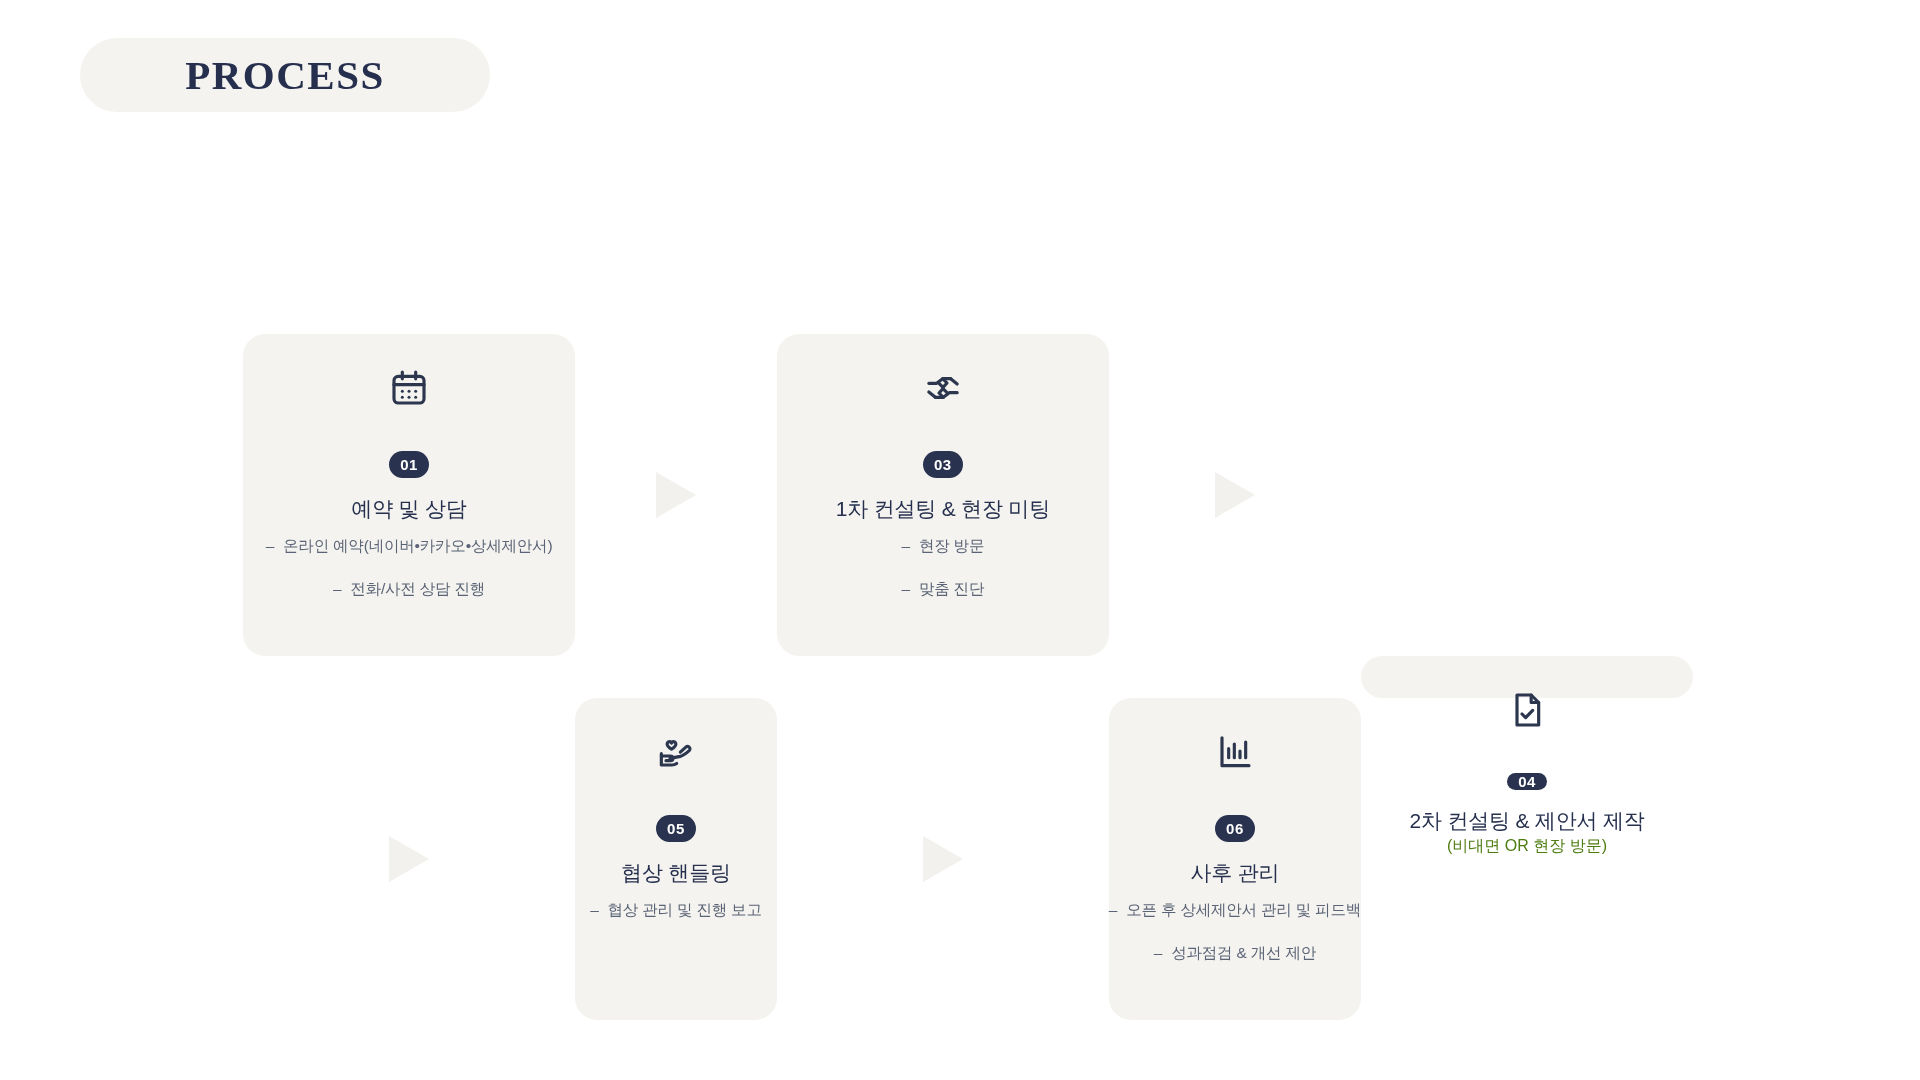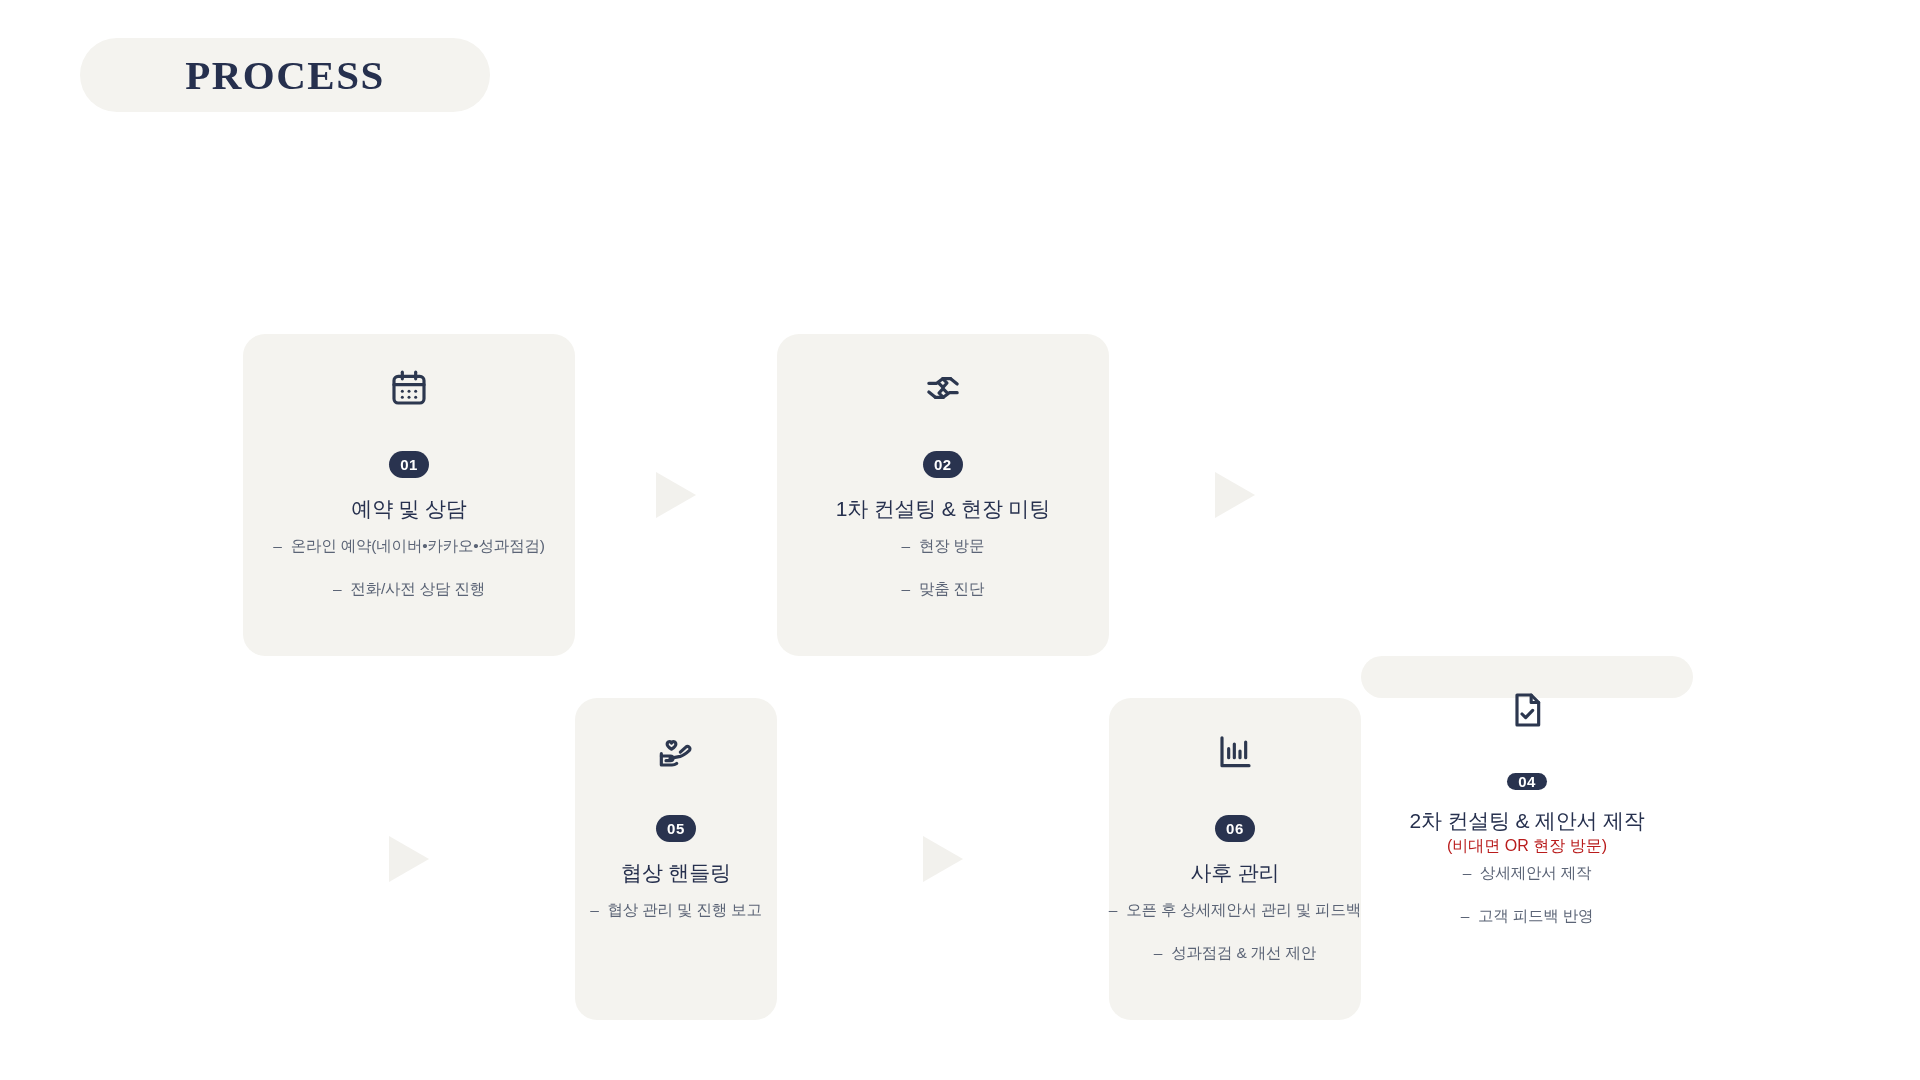--- a/index.html
+++ b/index.html
@@ -101,21 +101,21 @@
     color: #26304e;
     letter-spacing: -0.2px;
     text-align: center;
     line-height: 1.2;
   }
 
   .card-subtitle {
     margin-top: 3px;
     font-size: 16px;
     font-weight: normal;
-    color: #b91c1c;
+    color: #4d7c0f;
     line-height: 1.25;
   }
 
   .card-bullets {
     margin-top: 16px;
     width: 100%;
     display: flex;
     flex-direction: column;
     align-items: center;
     gap: 24px;
@@ -170,41 +170,41 @@
         <circle cx="12" cy="14" r="0.9" fill="#2c374f" stroke="none"></circle>
         <circle cx="16" cy="14" r="0.9" fill="#2c374f" stroke="none"></circle>
         <circle cx="8" cy="17.6" r="0.9" fill="#2c374f" stroke="none"></circle>
         <circle cx="12" cy="17.6" r="0.9" fill="#2c374f" stroke="none"></circle>
         <circle cx="16" cy="17.6" r="0.9" fill="#2c374f" stroke="none"></circle>
       </svg>
     </span>
     <div class="card-badge">01</div>
     <div class="card-title">예약 및 상담</div>
     <div class="card-bullets">
-      <div class="card-bullet">온라인 예약(네이버•카카오•성과점검)</div>
+      <div class="card-bullet">온라인 예약(네이버•카카오•상세제안서)</div>
       <div class="card-bullet">전화/사전 상담 진행</div>
     </div>
   </div>
 
   <div class="arrow-cell">
     <span class="arrow-glyph"></span>
   </div>
 
   <div class="process-card">
     <span class="card-icon">
       <svg viewBox="0 0 24 24">
         <path d="M3.5 9.2 L8.2 9.2 L11.8 6.4 L16.6 6.4"></path>
         <path d="M16.6 6.4 L20.5 9.6"></path>
         <path d="M20.5 14.8 L15.8 14.8 L12.2 17.6 L7.4 17.6"></path>
         <path d="M7.4 17.6 L3.5 14.4"></path>
         <path d="M11.8 6.4 L14.4 9.0 L12.0 11.6 L9.6 9.2"></path>
         <path d="M12.2 17.6 L9.6 15.0 L12.0 12.4 L14.4 14.8"></path>
       </svg>
     </span>
-    <div class="card-badge">02</div>
+    <div class="card-badge">03</div>
     <div class="card-title">1차 컨설팅 &amp; 현장 미팅</div>
     <div class="card-bullets">
       <div class="card-bullet">현장 방문</div>
       <div class="card-bullet">맞춤 진단</div>
     </div>
   </div>
 
   <div class="arrow-cell">
     <span class="arrow-glyph"></span>
   </div>
@@ -220,24 +220,20 @@
     <span class="card-icon">
       <svg viewBox="0 0 24 24">
         <path d="M6 3 H14.5 L19 7.5 V21 H6 Z"></path>
         <path d="M14.5 3 V7.5 H19"></path>
         <path d="M9 14.4 L11.2 16.6 L15.4 12.2"></path>
       </svg>
     </span>
     <div class="card-badge">04</div>
     <div class="card-title">2차 컨설팅 &amp; 제안서 제작</div>
     <div class="card-subtitle">(비대면 OR 현장 방문)</div>
-    <div class="card-bullets tight">
-      <div class="card-bullet">상세제안서 제작</div>
-      <div class="card-bullet">고객 피드백 반영</div>
-    </div>
   </div>
 
   <div class="arrow-cell">
     <span class="arrow-glyph"></span>
   </div>
 
   <div class="process-card">
     <span class="card-icon">
       <svg viewBox="0 0 24 24">
         <path d="M11.9 7.3 C11.9 5.9 10.0 5.2 9.3 6.6 C8.6 5.2 6.7 5.9 6.7 7.3 C6.7 8.6 9.3 10.3 9.3 10.3 C9.3 10.3 11.9 8.6 11.9 7.3 Z"></path>

